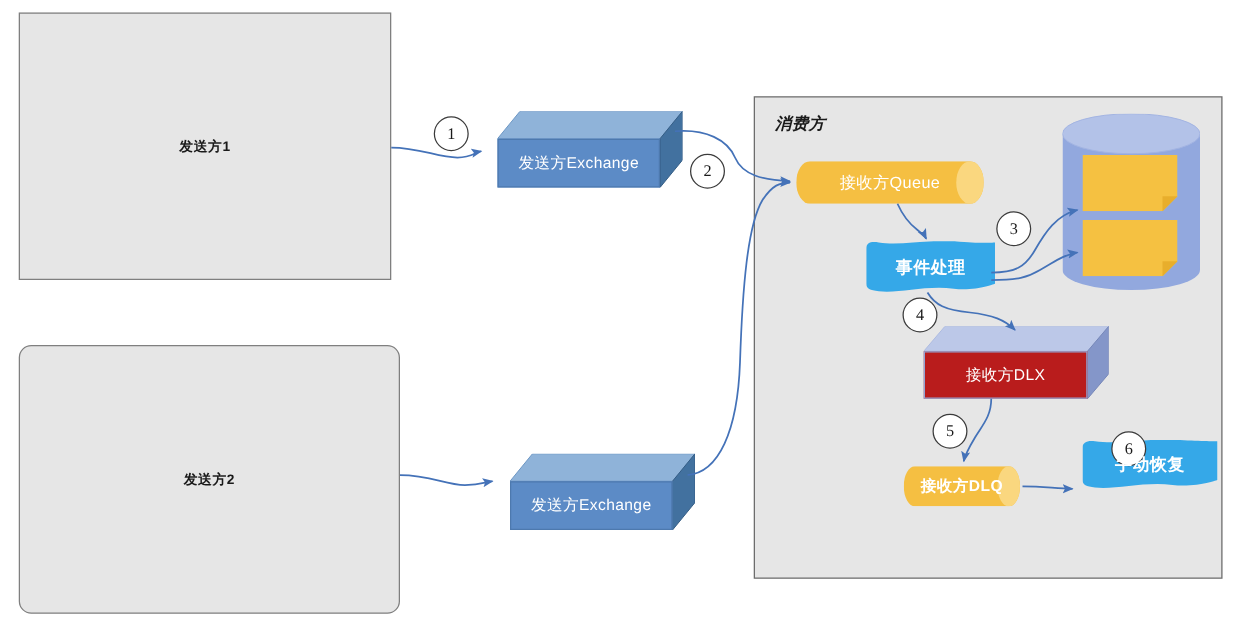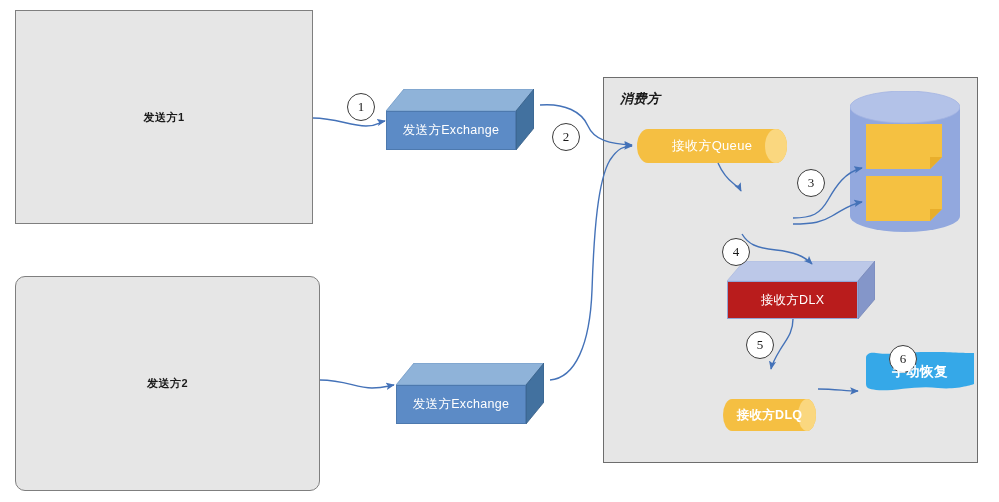--- a/index.html
+++ b/index.html
@@ -52,20 +52,21 @@
     position:absolute;
     left:16px; top:12px;
     font-size:13px;
     font-weight:bold;
     color:#1a1a1a;
     letter-spacing:0.5px;
   }
   
   .cube{
     position:absolute;
+    margin-left:12px;
   }
   .cube .cube-front{
     position:absolute;
     left:0; bottom:0;
     width:100%;
     display:flex;
     align-items:center;
     justify-content:center;
     box-sizing:border-box;
   }
@@ -193,34 +194,47 @@
 
   <div class="hcyl" id="receiver-queue" style="left:637px; top:129px; width:150px; height:34px;">
     <svg width="150" height="34" viewBox="0 0 150 34" style="position:absolute;left:0;top:0;">
       <path d="M11,0 L139,0 A11,17 0 0 1 139,34 L11,34 A11,17 0 0 1 11,0 Z" fill="#f5bf42"></path>
       <path d="M139,0 A11,17 0 0 1 139,34 A11,17 0 0 0 139,0 Z" fill="#fad77f"></path>
       <ellipse cx="139" cy="17" rx="11" ry="17" fill="#fad77f"></ellipse>
     </svg>
     <span class="hcyl-label" style="padding-right:16px;">接收方Queue</span>
   </div>
 
+  <div class="wave" id="event-processor" style="left:693px; top:193px; width:103px; height:42px;">
+    <svg width="103" height="42" viewBox="0 0 103 42">
+      <path d="M0,6
+               C0,1 4,0 10,1
+               C28,4 50,-2 72,0
+               C90,2 103,1 103,1
+               L103,34
+               C103,34 88,40 70,38
+               C48,35 26,42 10,40
+               C3,39 0,38 0,34 Z" fill="#35a8e8"></path>
+    </svg>
+    <span class="wave-label">事件处理</span>
+  </div>
 
   <div class="cube" id="receiver-dlx" style="left:727px; top:261px; width:148px; height:58px;">
     <div class="cube-top" style="width:148px; height:58px;">
       <svg width="148" height="58" viewBox="0 0 148 58">
         <polygon points="0,20 17,0 148,0 131,20" fill="#bcc8e8" stroke="#adbbe0" stroke-width="0.8"></polygon>
         <polygon points="131,20 148,0 148,38 131,58" fill="#8496c9" stroke="#7687b8" stroke-width="0.8"></polygon>
       </svg>
     </div>
     <div class="cube-front" style="left:0; top:20px; width:131px; height:38px; background:#b91c1c; border:0.8px solid #92a5d5;">
       <span class="cube-label">接收方DLX</span>
     </div>
   </div>
 
-  <div class="hcyl" id="receiver-dlq" style="left:723px; top:373px; width:93px; height:32px;margin-top:26px;">
+  <div class="hcyl" id="receiver-dlq" style="left:723px; top:373px; width:93px; height:32px;">
     <svg width="93" height="32" viewBox="0 0 93 32" style="position:absolute;left:0;top:0;">
       <path d="M9,0 L84,0 A9,16 0 0 1 84,32 L9,32 A9,16 0 0 1 9,0 Z" fill="#f5bf42"></path>
       <ellipse cx="84" cy="16" rx="9" ry="16" fill="#fad77f"></ellipse>
     </svg>
     <span class="hcyl-label" style="padding-right:12px; font-weight:bold; font-size:12.5px;">接收方DLQ</span>
   </div>
 
   <div class="wave" id="manual-recovery" style="left:866px; top:352px; width:108px; height:40px;">
     <svg width="108" height="40" viewBox="0 0 108 40">
       <path d="M0,6

